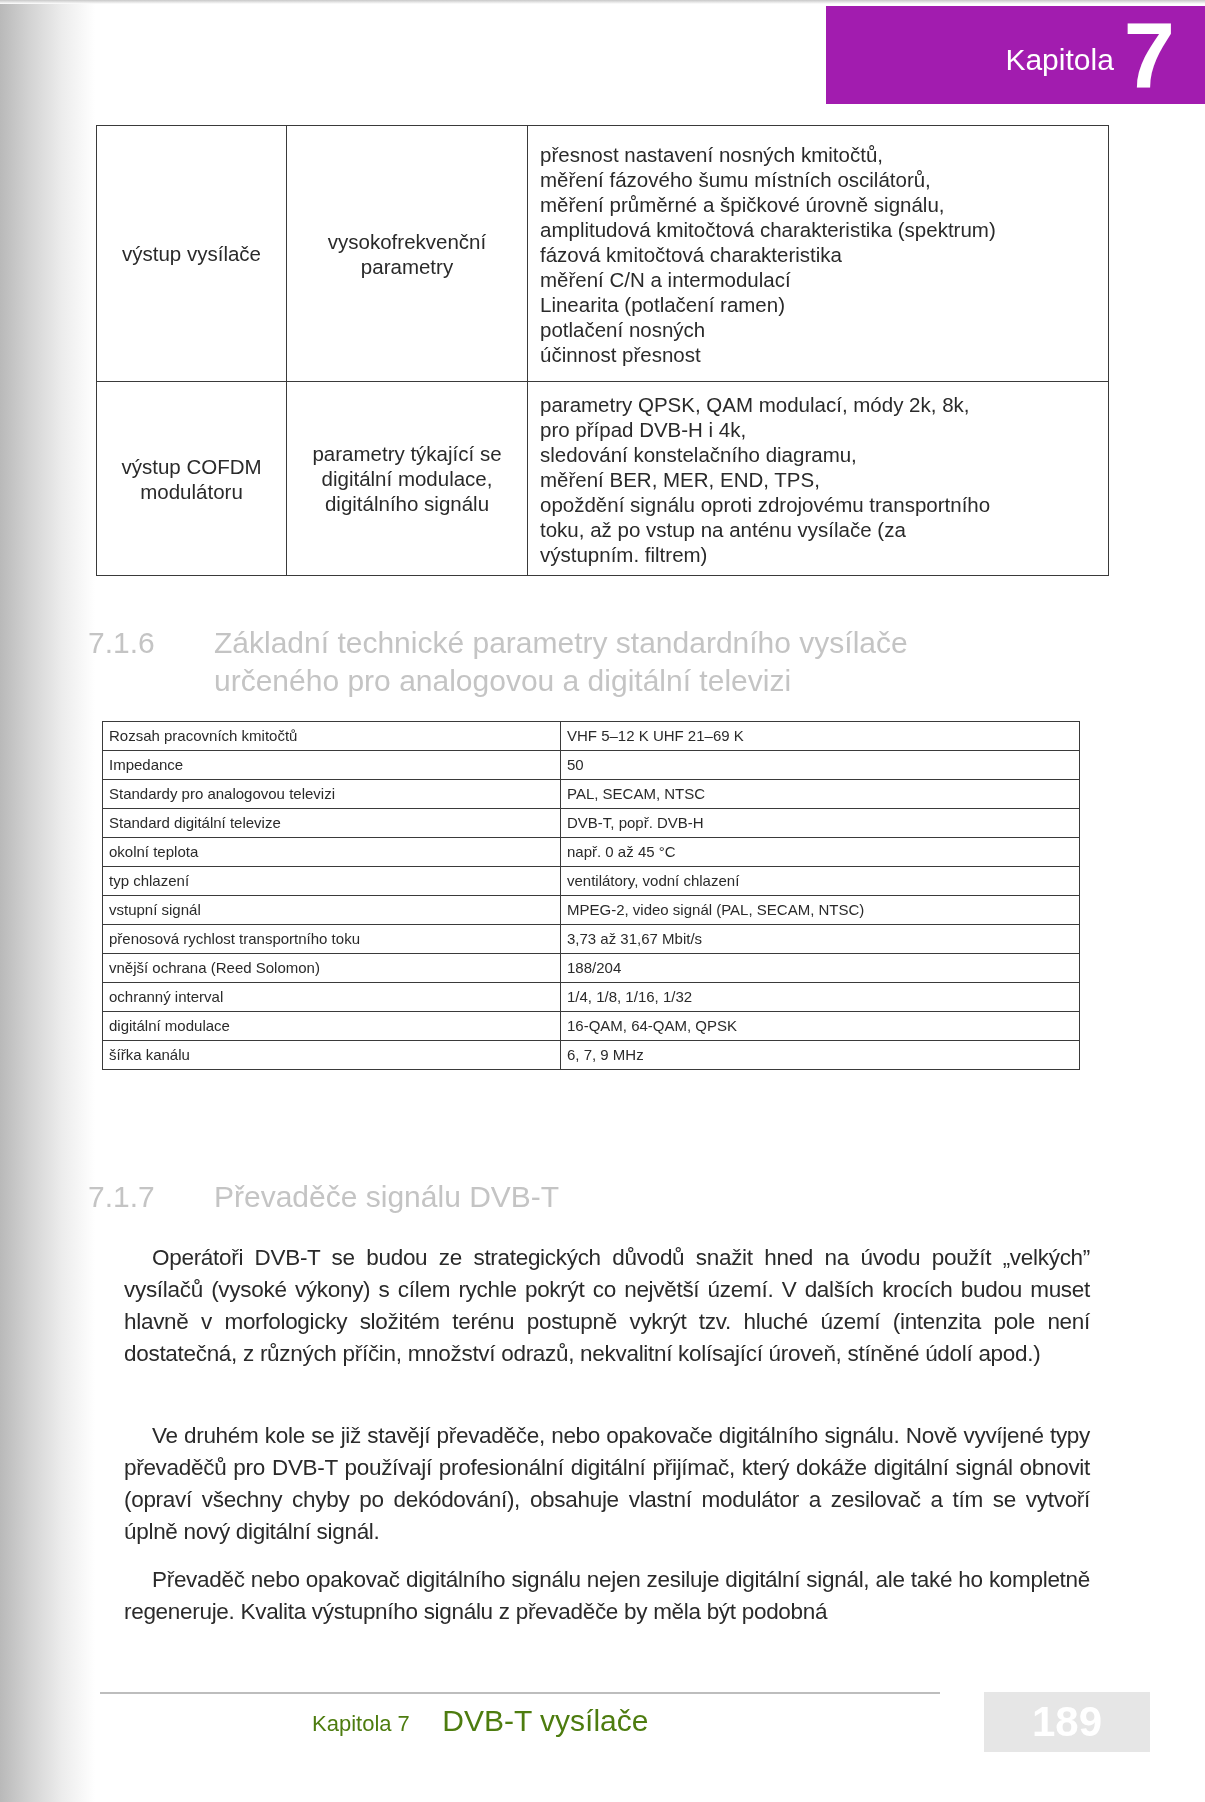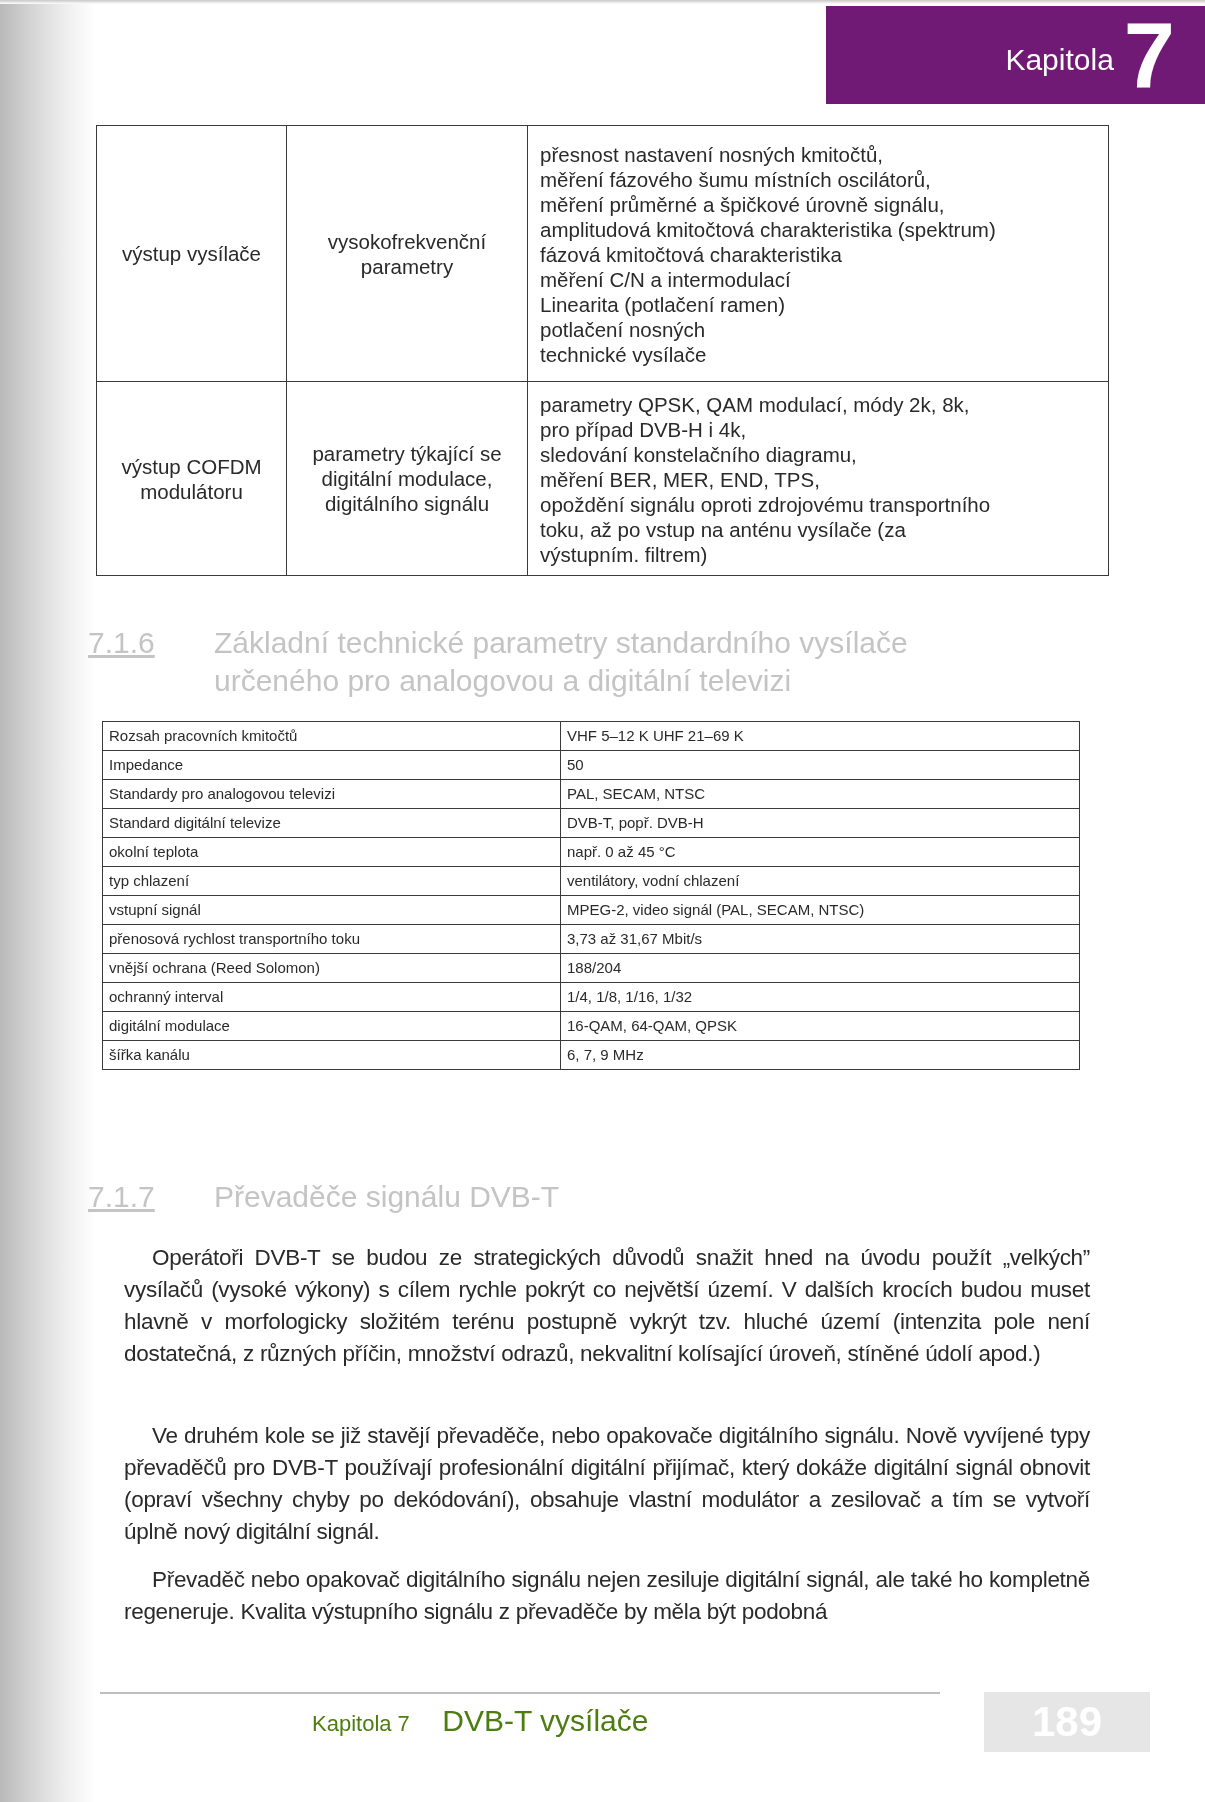--- a/index.html
+++ b/index.html
@@ -12,21 +12,21 @@
     .gutter-shadow {
       position: absolute; left: 0; top: 0; width: 95px; height: 1802px;
       background: linear-gradient(to right, #b9b9b9 0%, #d2d2d2 30%, #ececec 65%, #ffffff 100%);
     }
     .top-edge {
       position: absolute; left: 0; top: 0; width: 1205px; height: 4px;
       background: linear-gradient(to bottom, #c8c8c8, #ffffff);
     }
     .chapter-tab {
       position: absolute; left: 826px; top: 6px; width: 379px; height: 98px;
-      background: #701a75;
+      background: #a21caf;
       display: flex; align-items: center; justify-content: flex-end;
       padding-right: 30px; box-sizing: border-box;
     }
     .chapter-tab .word {
       color: #ffffff; font-size: 30px; margin-right: 10px; margin-top: 10px;
       font-family: "Liberation Sans", sans-serif;
     }
     .chapter-tab .num {
       color: #ffffff; font-size: 92px; font-weight: bold; line-height: 1;
       font-family: "Liberation Sans", sans-serif;
@@ -44,21 +44,21 @@
     .table1 td.c3 { width: 560px; text-align: left; padding: 3px 8px 1px 12px; }
     .table1 .line { display: block; white-space: nowrap; }
     .table1 tr.r1 { height: 256px; }
     .table1 tr.r2 { height: 194px; }
 
     .section-heading {
       position: absolute; left: 88px;
       color: #c4c4c4; font-size: 30px; line-height: 38px;
       font-family: "Liberation Sans", sans-serif;
     }
-    .section-heading .snum { display: inline-block; width: 126px; text-decoration: underline; }
+    .section-heading .snum { display: inline-block; width: 126px; }
     .section-heading .stitle { display: inline-block; vertical-align: top; }
     .sh1 { top: 624px; }
     .sh2 { top: 1178px; }
 
     
     .table2 {
       position: absolute; left: 102px; top: 721px;
       border-collapse: collapse;
       font-size: 15px; line-height: 28px;
     }
@@ -117,21 +117,21 @@
     <td class="c2">vysokofrekvenční parametry</td>
     <td class="c3">
       <span class="line">přesnost nastavení nosných kmitočtů,</span>
       <span class="line">měření fázového šumu místních oscilátorů,</span>
       <span class="line">měření průměrné a špičkové úrovně signálu,</span>
       <span class="line">amplitudová kmitočtová charakteristika (spektrum)</span>
       <span class="line">fázová kmitočtová charakteristika</span>
       <span class="line">měření C/N a intermodulací</span>
       <span class="line">Linearita (potlačení ramen)</span>
       <span class="line">potlačení nosných</span>
-      <span class="line">technické vysílače</span>
+      <span class="line">účinnost přesnost</span>
     </td>
   </tr>
   <tr class="r2">
     <td class="c1">výstup COFDM modulátoru</td>
     <td class="c2">parametry týkající se digitální modulace, digitálního signálu</td>
     <td class="c3">
       <span class="line">parametry QPSK, QAM modulací, módy 2k, 8k,</span>
       <span class="line">pro případ DVB-H i 4k,</span>
       <span class="line">sledování konstelačního diagramu,</span>
       <span class="line">měření BER, MER, END, TPS,</span>

